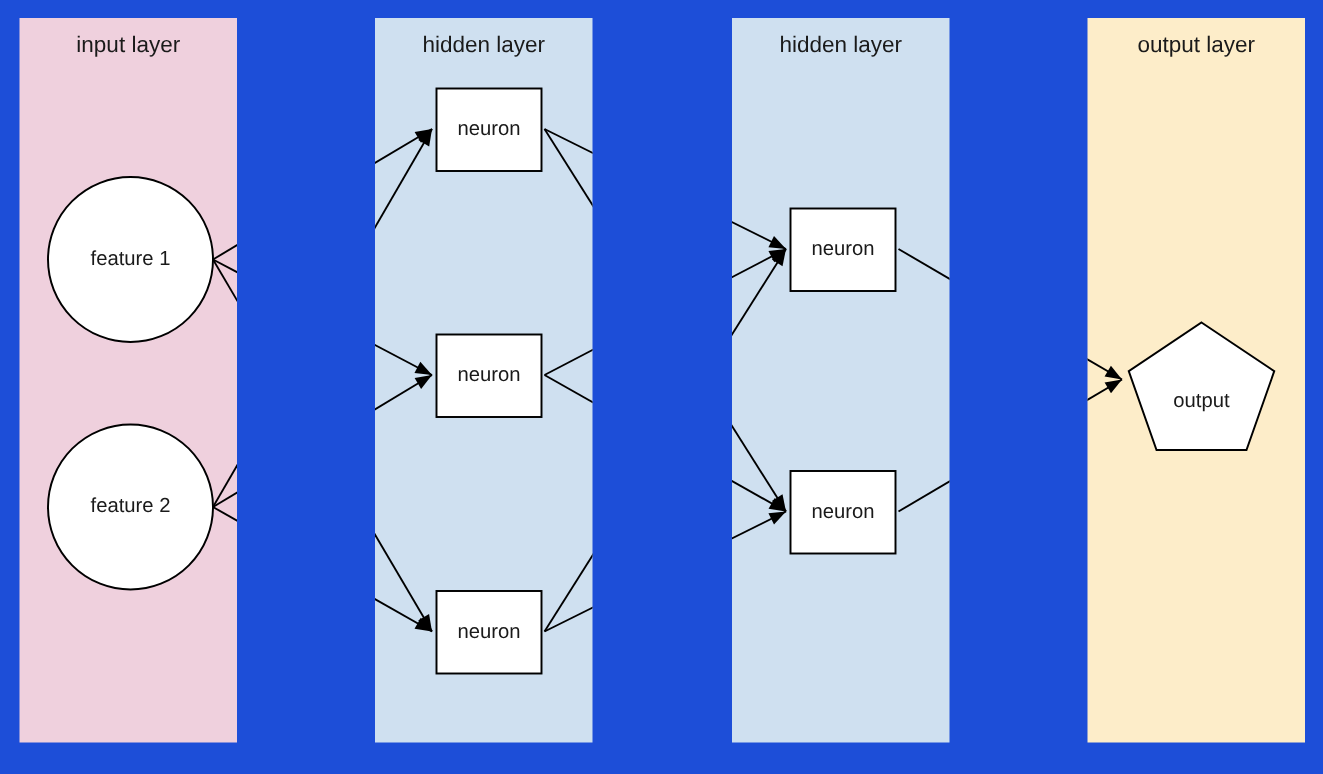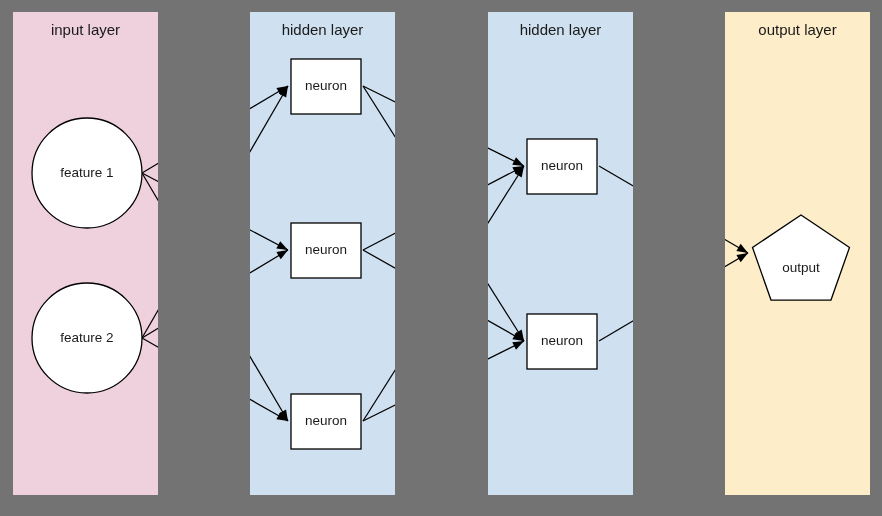--- a/index.html
+++ b/index.html
@@ -1,18 +1,18 @@
 <!DOCTYPE html>
 <html><head>
 <meta charset="utf-8">
 <style>
   html,body{margin:0;padding:0;background:#000;}
   body{width:882px;height:516px;overflow:hidden;
        font-family:"Liberation Sans","DejaVu Sans",sans-serif;}
-  #stage{position:relative;width:882px;height:516px;background:#737373;}
+  #stage{position:relative;width:882px;height:516px;background:#1d4ed8;}
   svg#diagram{position:absolute;left:0;top:0;width:882px;height:516px;display:block;}
   .panel-label{font-size:15px;fill:#1a1a1a;text-anchor:middle;dominant-baseline:middle;}
   .node-label{font-size:13.5px;fill:#1a1a1a;text-anchor:middle;dominant-baseline:middle;}
   .shape{fill:#ffffff;stroke:#000000;stroke-width:1.3;}
   .edge{stroke:#000000;stroke-width:1.25;fill:none;}
   .arrowhead{fill:#000000;stroke:none;}
 </style>
 </head>
 <body>
 

